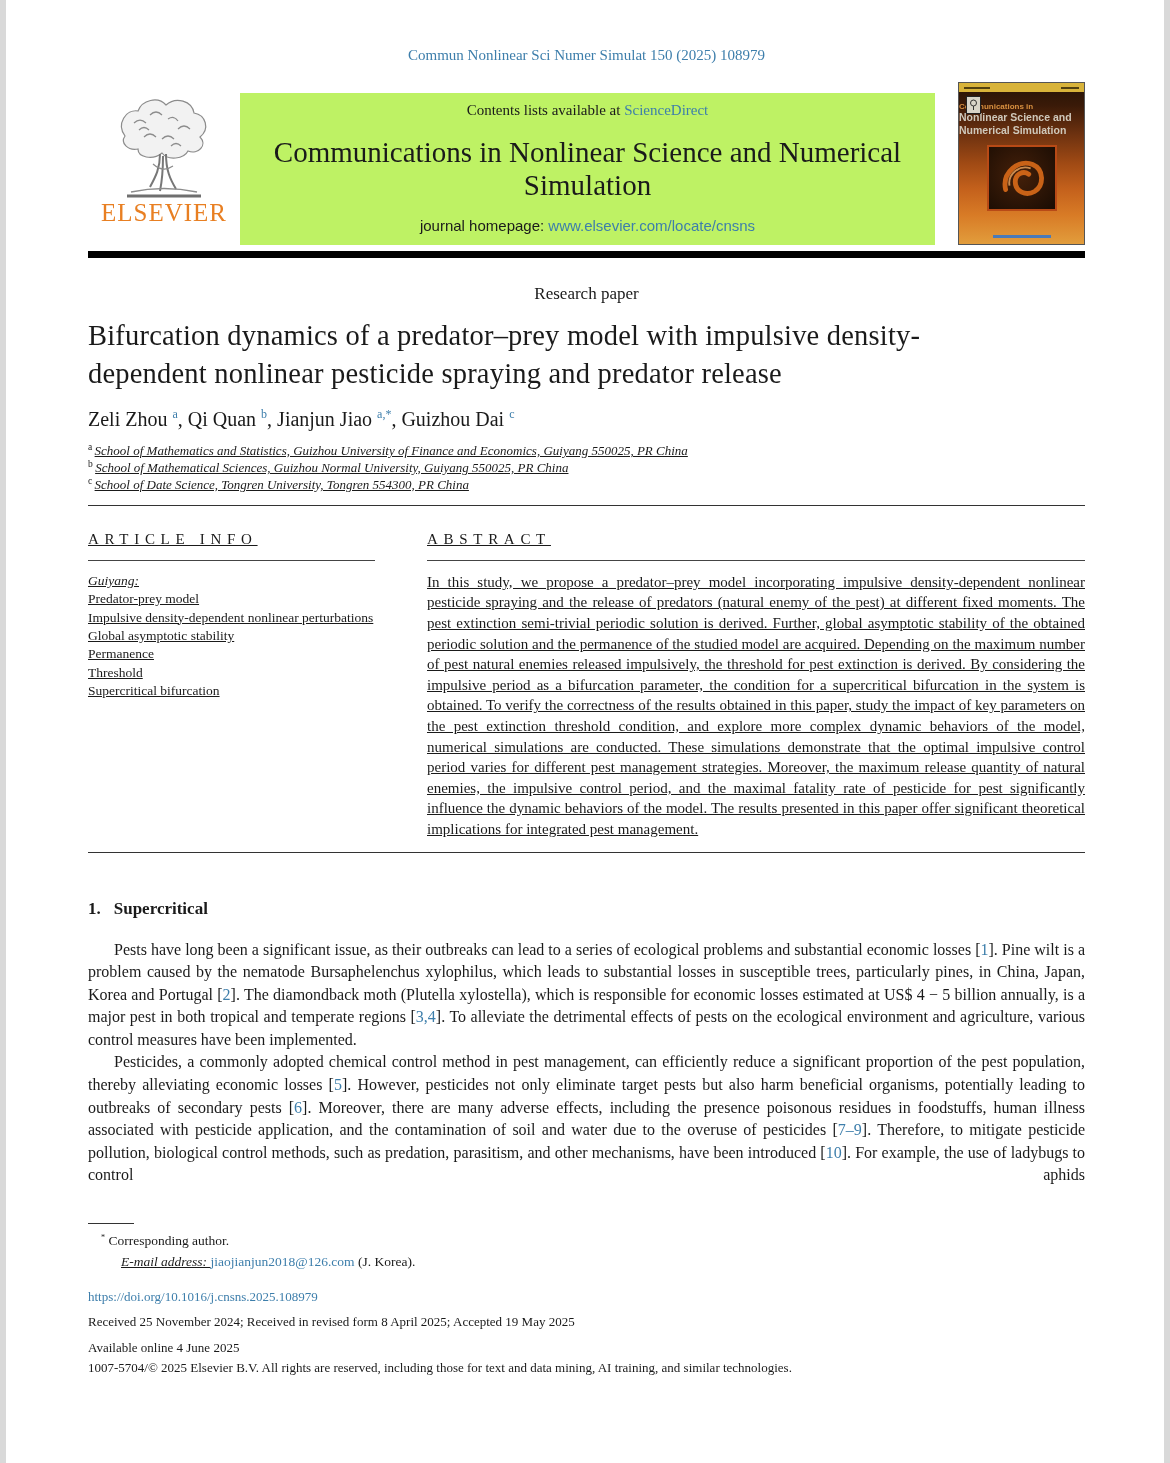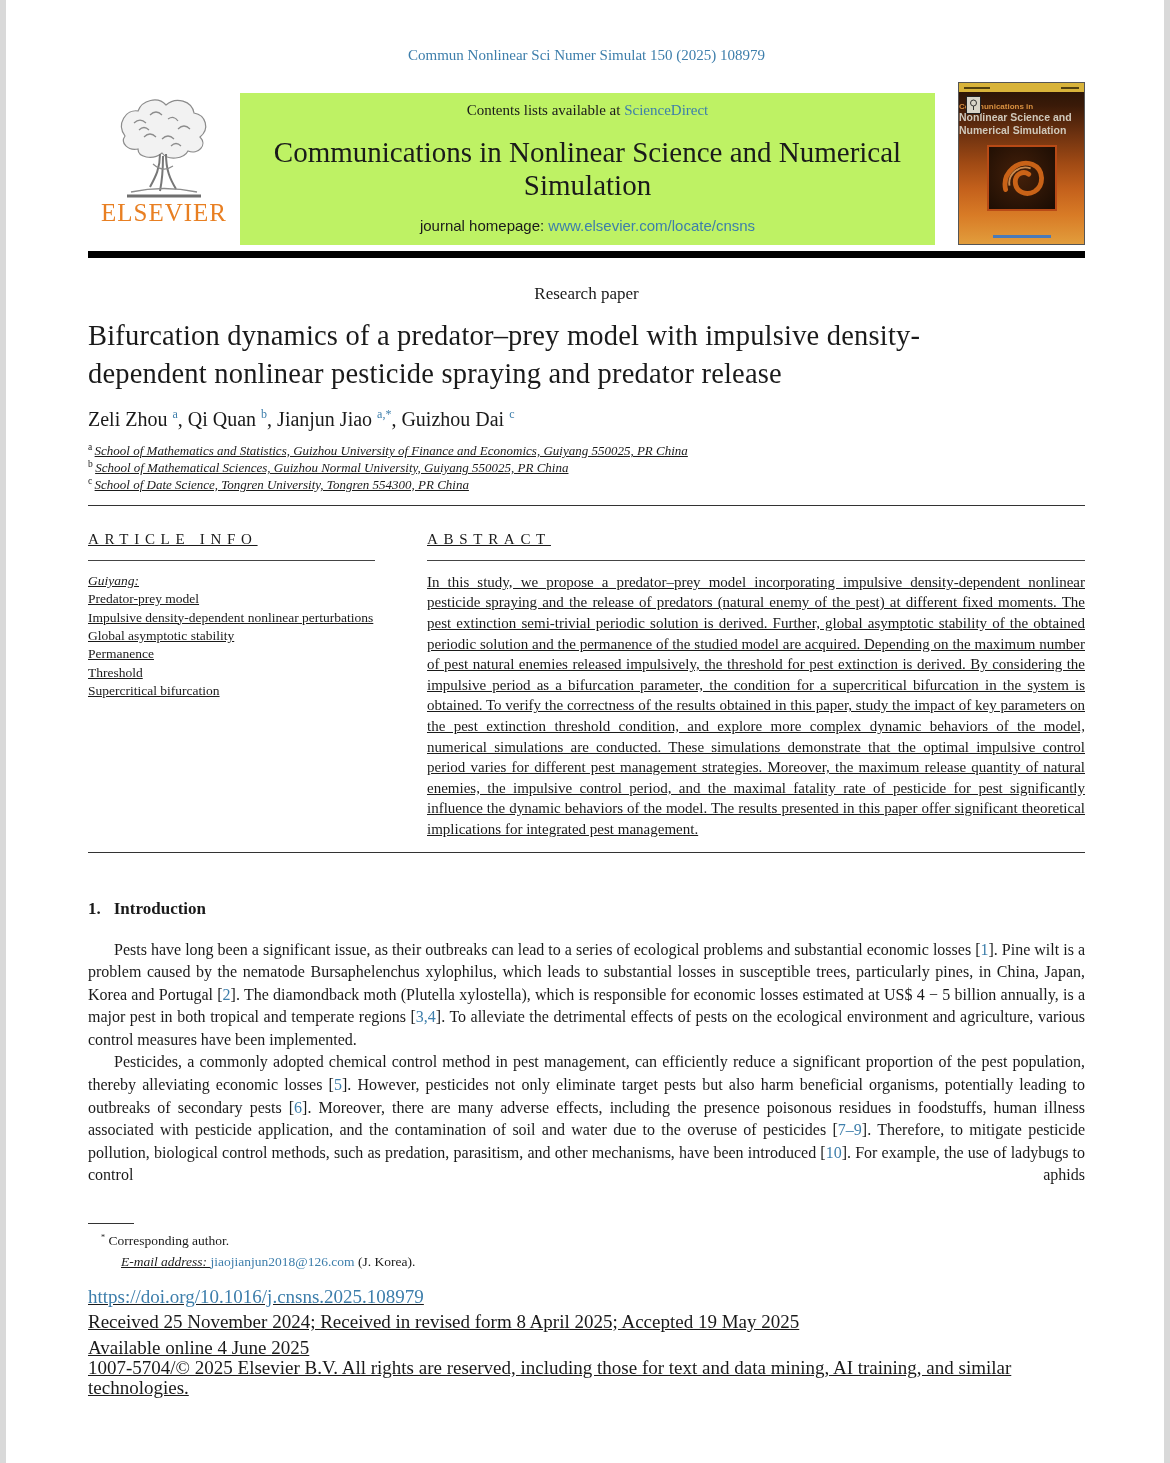--- a/index.html
+++ b/index.html
@@ -74,21 +74,21 @@
   .body-par{margin:0;font-size:16px;line-height:22.6px;text-align:justify;text-indent:26px;}
   .body-par.first{margin-top:20px;}
   .body-par.justify-last{text-align-last:justify;}
   .ref{color:#3d7eab;}
 
   
   .footnote{margin-top:36px;}
   .fn-rule{width:46px;border:none;border-top:1.5px solid #333;margin:0;}
   .fn-line1{margin-top:9px;padding-left:13px;font-size:13.5px;}
   .fn-line2{margin-top:5px;padding-left:33px;font-size:13.5px;}
-  .footer{margin-top:17px;font-size:19px;text-decoration:underline;}
+  .footer{margin-top:17px;font-size:13px;}
   .footer div{line-height:20px;}
   .footer .doi-line{margin-bottom:5px;}
   .footer .received-line{margin-bottom:6px;}
 
   svg{display:block;}
 </style>
 </head>
 <body>
 
 <div class="edge left"></div>
@@ -189,21 +189,21 @@
     <div class="col-right">
       <div class="col-heading">ABSTRACT</div>
       <hr class="col-rule">
       <p class="abstract-text">In this study, we propose a predator–prey model incorporating impulsive density-dependent nonlinear pesticide spraying and the release of predators (natural enemy of the pest) at different fixed moments. The pest extinction semi-trivial periodic solution is derived. Further, global asymptotic stability of the obtained periodic solution and the permanence of the studied model are acquired. Depending on the maximum number of pest natural enemies released impulsively, the threshold for pest extinction is derived. By considering the impulsive period as a bifurcation parameter, the condition for a supercritical bifurcation in the system is obtained. To verify the correctness of the results obtained in this paper, study the impact of key parameters on the pest extinction threshold condition, and explore more complex dynamic behaviors of the model, numerical simulations are conducted. These simulations demonstrate that the optimal impulsive control period varies for different pest management strategies. Moreover, the maximum release quantity of natural enemies, the impulsive control period, and the maximal fatality rate of pesticide for pest significantly influence the dynamic behaviors of the model. The results presented in this paper offer significant theoretical implications for integrated pest management.</p>
     </div>
   </div>
 
   <hr class="rule full bottom-rule">
 
   <div class="section-heading">
-    <span class="sec-num">1.</span><span>Introduction</span>
+    <span class="sec-num">1.</span><span>Supercritical</span>
   </div>
 
   <p class="body-par first"><span>Pests have long been a significant issue, as their outbreaks can lead to a series of ecological problems and substantial economic losses [</span><span class="ref">1</span><span>]. Pine wilt is a problem caused by the nematode Bursaphelenchus xylophilus, which leads to substantial losses in susceptible trees, particularly pines, in China, Japan, Korea and Portugal [</span><span class="ref">2</span><span>]. The diamondback moth (Plutella xylostella), which is responsible for economic losses estimated at US$ 4 − 5 billion annually, is a major pest in both tropical and temperate regions [</span><span class="ref">3,4</span><span>]. To alleviate the detrimental effects of pests on the ecological environment and agriculture, various control measures have been implemented.</span></p>
   <p class="body-par justify-last"><span>Pesticides, a commonly adopted chemical control method in pest management, can efficiently reduce a significant proportion of the pest population, thereby alleviating economic losses [</span><span class="ref">5</span><span>]. However, pesticides not only eliminate target pests but also harm beneficial organisms, potentially leading to outbreaks of secondary pests [</span><span class="ref">6</span><span>]. Moreover, there are many adverse effects, including the presence poisonous residues in foodstuffs, human illness associated with pesticide application, and the contamination of soil and water due to the overuse of pesticides [</span><span class="ref">7–9</span><span>]. Therefore, to mitigate pesticide pollution, biological control methods, such as predation, parasitism, and other mechanisms, have been introduced [</span><span class="ref">10</span><span>]. For example, the use of ladybugs to control aphids</span></p>
 
   <div class="footnote">
     <hr class="fn-rule">
     <div class="fn-line1"><sup>*</sup><span>  Corresponding author.</span></div>
     <div class="fn-line2"><span class="italic">E-mail address: </span><span class="link">jiaojianjun2018@126.com</span><span> (J. Korea).</span></div>
   </div>

